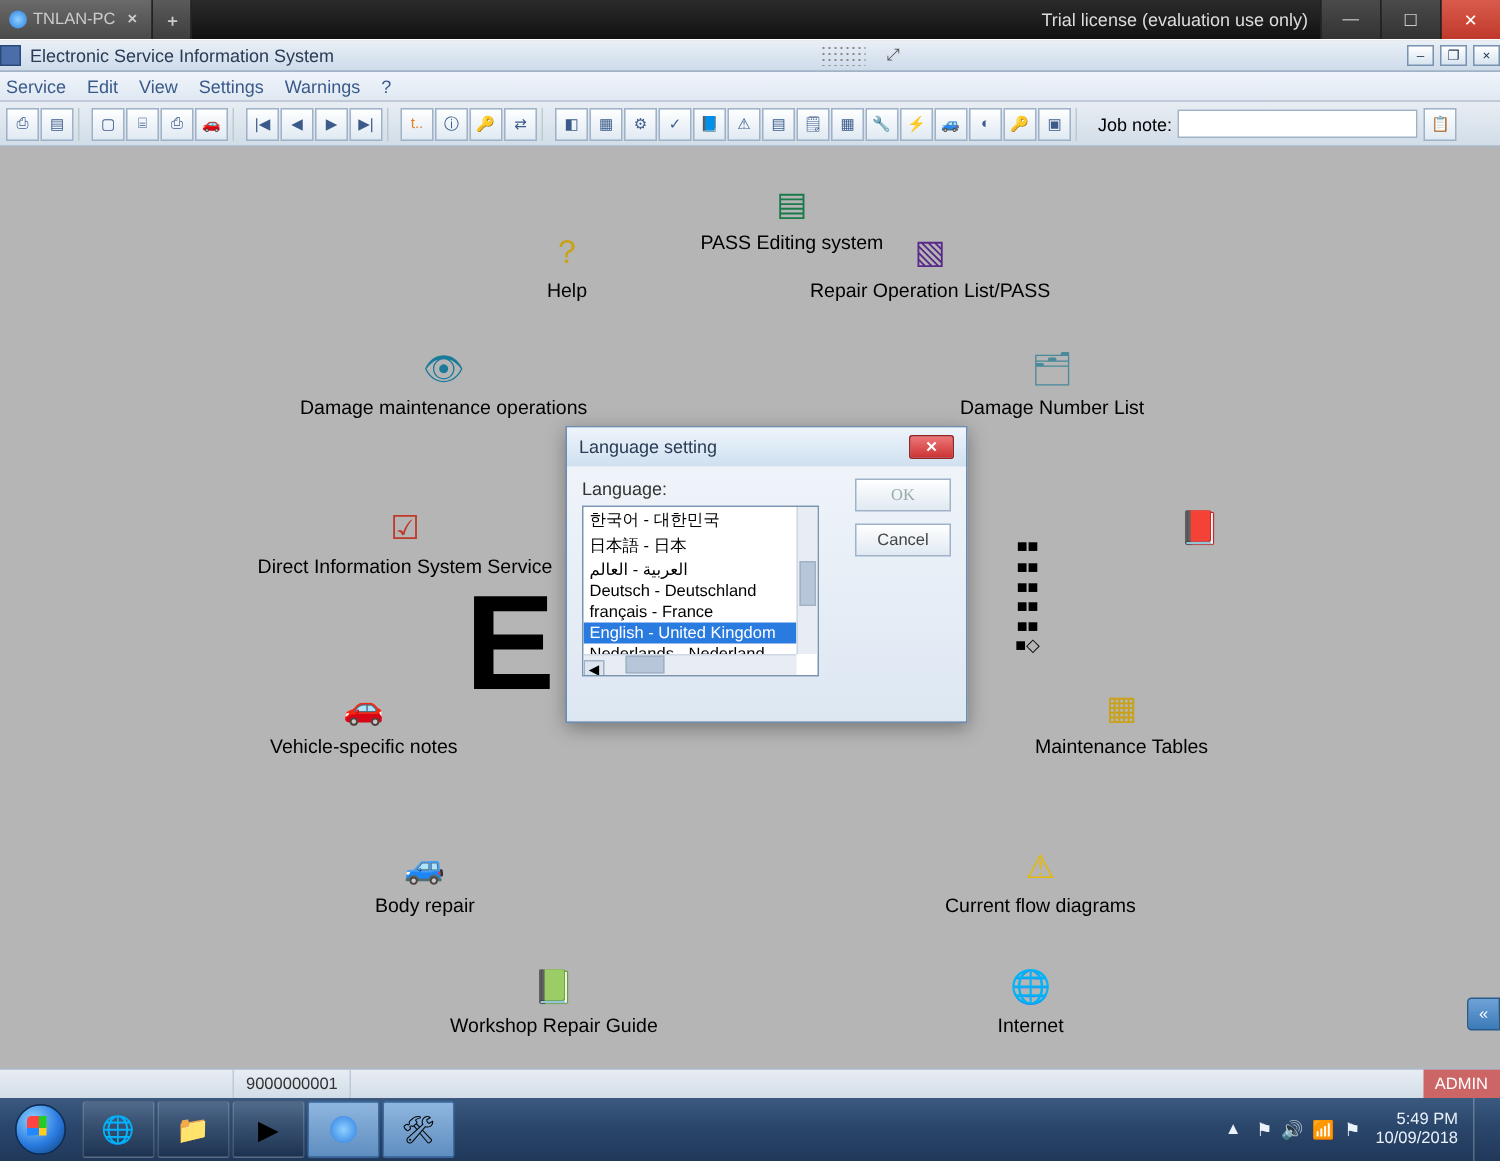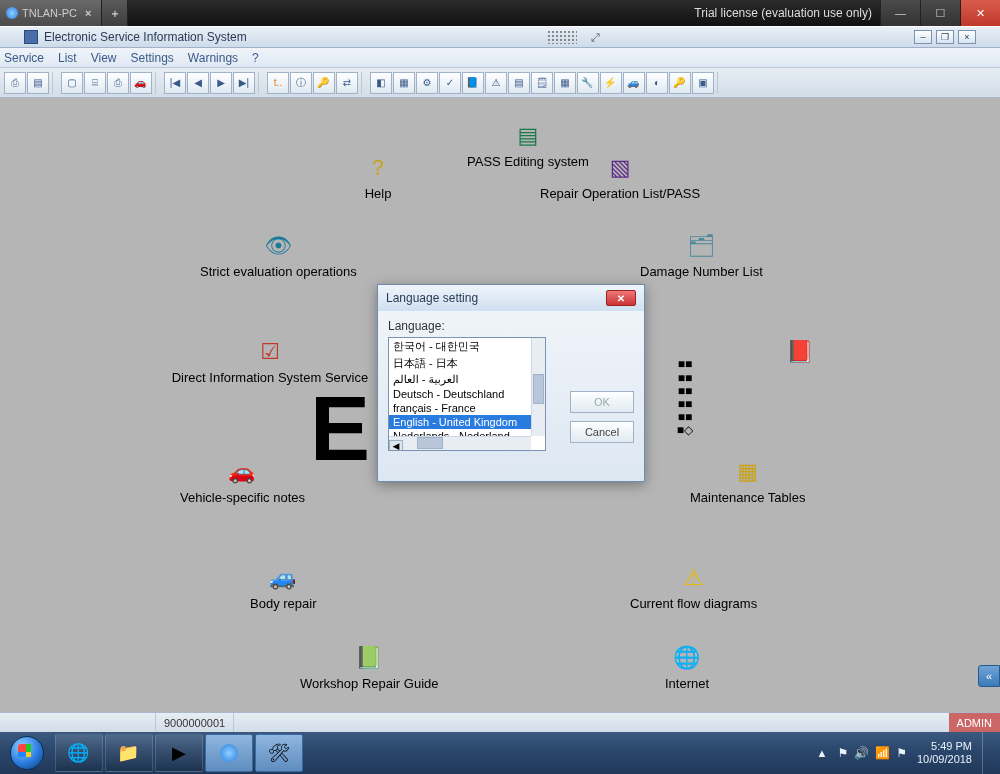--- a/index.html
+++ b/index.html
@@ -29,21 +29,21 @@
 .tv-winbtns div {
   width:40px; display:flex; align-items:center; justify-content:center;
   background: linear-gradient(#4a4a4a,#333); border-left:1px solid #222;
 }
 .tv-winbtns .close { background: linear-gradient(#d95b4b,#c0392b); color:#fff; }
 
 .app-titlebar {
   position:absolute; top:26px; left:0; right:0; height:22px;
   background: linear-gradient(#e9eff6,#cddbea);
   border-top:1px solid #fff; border-bottom:1px solid #9fb2c7;
-  display:flex; align-items:center; padding:0 24px; gap:6px;
+  display:flex; align-items:center; padding:0 0; gap:6px;
   color:#2a3b55; font-size:12px;
 }
 .app-icon { width:14px; height:14px; background:#4a6ea9; border:1px solid #2a4a7a; }
 .app-winctrls { margin-left:auto; display:flex; gap:4px; }
 .app-winctrls div {
   width:18px; height:14px; border:1px solid #7a93b0;
   background:linear-gradient(#fff,#d7e4f0); font-size:9px;
   display:flex; align-items:center; justify-content:center;
 }
 .grip-icon { width:30px; height:14px; margin-left:auto; margin-right:4px;
@@ -102,21 +102,21 @@
 .dialog .dtitle {
   height:26px; background:linear-gradient(#eef4fb,#cfe0f0);
   display:flex; align-items:center; padding:0 8px; color:#2a3b55; font-size:12px;justify-content:center;
 }
 .dialog .dtitle .dclose {
   margin-left:auto; width:30px; height:16px;
   background:linear-gradient(#e77,#c33); border:1px solid #922;
   color:#fff; display:flex; align-items:center; justify-content:center;
   font-size:10px; font-weight:bold; border-radius:2px;
 }
-.dialog .dbody { padding:8px 10px; display:flex; gap:24px;align-items:flex-end; }
+.dialog .dbody { padding:8px 10px; display:flex; gap:24px; }
 .dialog .left { flex:1; }
 .dialog .label { color:#333; margin-bottom:4px; }
 .dialog .listwrap {
   border:1px solid #7a93b0; background:#fff; height:114px;
   position:relative; overflow:hidden; font-size:11px;
 }
 .dialog .listitems { position:absolute; top:0; left:0; right:14px; }
 .dialog .listitems div { padding:1px 4px; white-space:nowrap; overflow:hidden; }
 .dialog .listitems .sel { background:#2a7be0; color:#fff; }
 .dialog .vscroll {
@@ -129,21 +129,21 @@
   background:#e8edf3; border-top:1px solid #cdd8e4;
 }
 .dialog .hscroll .arrow { width:14px; height:12px; border:1px solid #9fb2c7; background:#dde6ef; display:inline-flex; align-items:center; justify-content:center; font-size:9px; }
 .dialog .hscroll .thumb { display:inline-block; height:12px; width:26px; background:#b7c7d9; border:1px solid #9fb2c7; margin-left:14px;}
 .dlg-btn {
   width:64px; height:22px; border:1px solid #9fb2c7;
   background:linear-gradient(#feffff,#e0e9f2);
   display:flex; align-items:center; justify-content:center;
   font-size:11px; color:#444; margin-bottom:8px; cursor:pointer;
 }
-.dlg-btn.disabled { color:#9aa; }
+.dlg-btn.disabled { color:#9aa;font-family:Liberation Serif, serif; }
 
 .statusbar {
   position:absolute; bottom:42px; left:0; right:0; height:20px;
   background:linear-gradient(#e8edf3,#d2dde8);
   border-top:1px solid #a9b9cb; display:flex; align-items:center;
   font-size:11px; color:#333;
 }
 .statusbar .cell { padding:0 8px; border-right:1px solid #bcc9d9; height:100%; display:flex; align-items:center; }
 .statusbar .admin { margin-left:auto; background:#c66; color:#fff; padding:0 8px; height:100%; display:flex; align-items:center; }
 
@@ -217,21 +217,21 @@
   <span style="width:4px;"></span>
   <div class="app-winctrls">
     <div>–</div>
     <div>❐</div>
     <div>×</div>
   </div>
 </div>
 
 <div class="menubar">
   <span>Service</span>
-  <span>List</span>
+  <span>Edit</span>
   <span>View</span>
   <span>Settings</span>
   <span>Warnings</span>
   <span>?</span>
 </div>
 
 <div class="toolbar">
   <div class="tb-btn">⎙</div>
   <div class="tb-btn">▤</div>
   <div class="tb-sep"></div>
@@ -259,40 +259,45 @@
   <div class="tb-btn">▤</div>
   <div class="tb-btn">🗒</div>
   <div class="tb-btn">▦</div>
   <div class="tb-btn">🔧</div>
   <div class="tb-btn">⚡</div>
   <div class="tb-btn">🚙</div>
   <div class="tb-btn">◐</div>
   <div class="tb-btn">🔑</div>
   <div class="tb-btn">▣</div>
   <div class="tb-sep"></div>
+  <div class="jobnote">
+    <span>Job note:</span>
+    <input value="" style="">
+    <div class="tb-btn">📋</div>
+  </div>
 </div>
 
 <div class="desktop">
   <div class="big-e">E</div>
 
   <div class="dicon" style="left:467px; top:24px;">
     <span class="glyph" style="color:#1a7a4a;">▤</span>
     <span>PASS Editing system</span>
   </div>
   <div class="dicon" style="left:362px; top:56px;">
     <span class="glyph" style="color:#c9a21a;">？</span>
     <span>Help</span>
   </div>
   <div class="dicon" style="left:540px; top:56px;">
     <span class="glyph" style="color:#5a2a8a;">▧</span>
     <span>Repair Operation List/PASS</span>
   </div>
   <div class="dicon" style="left:200px; top:134px;">
     <span class="glyph" style="color:#1a7a9a;">👁</span>
-    <span>Strict evaluation operations</span>
+    <span>Damage maintenance operations</span>
   </div>
   <div class="dicon" style="left:640px; top:134px;">
     <span class="glyph" style="color:#4a8a9a;">🗂</span>
     <span>Damage Number List</span>
   </div>
   <div class="dicon" style="left:140px; top:240px; width:260px;">
     <span class="glyph" style="color:#c0392b;">☑</span>
     <span>Direct Information System Service</span>
   </div>
   <div class="dicon" style="left:650px; top:240px; width:300px;">

